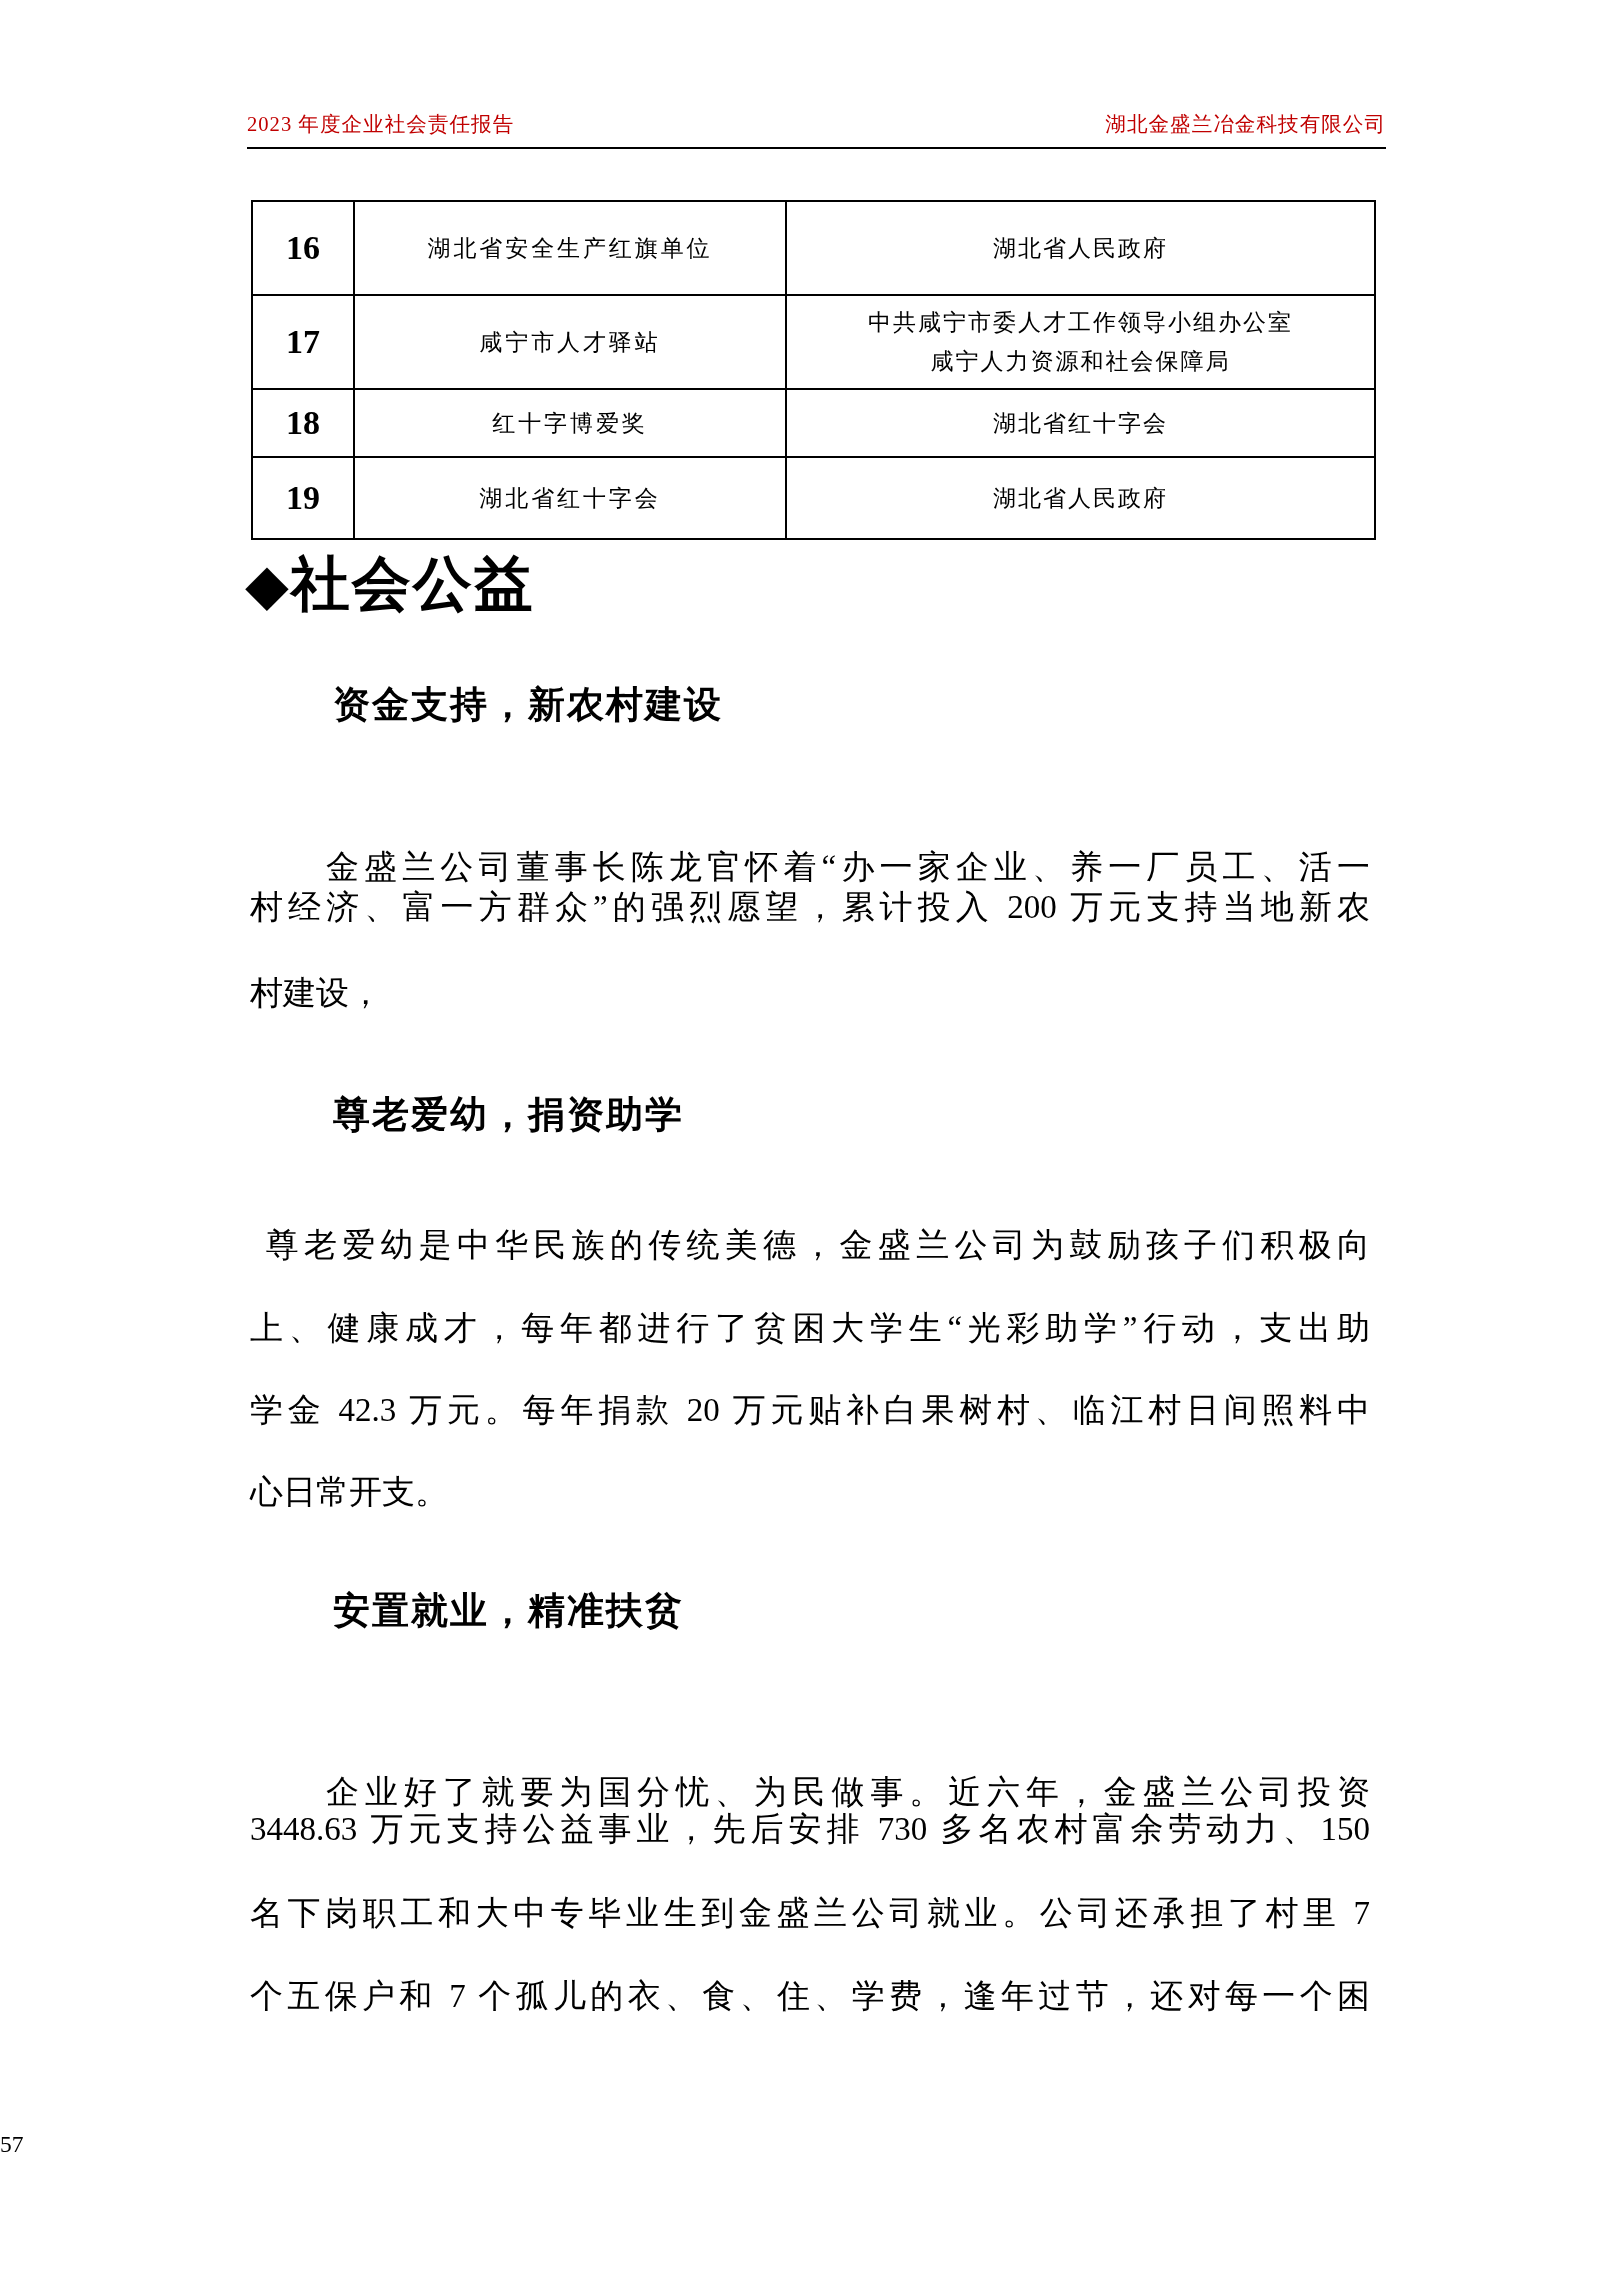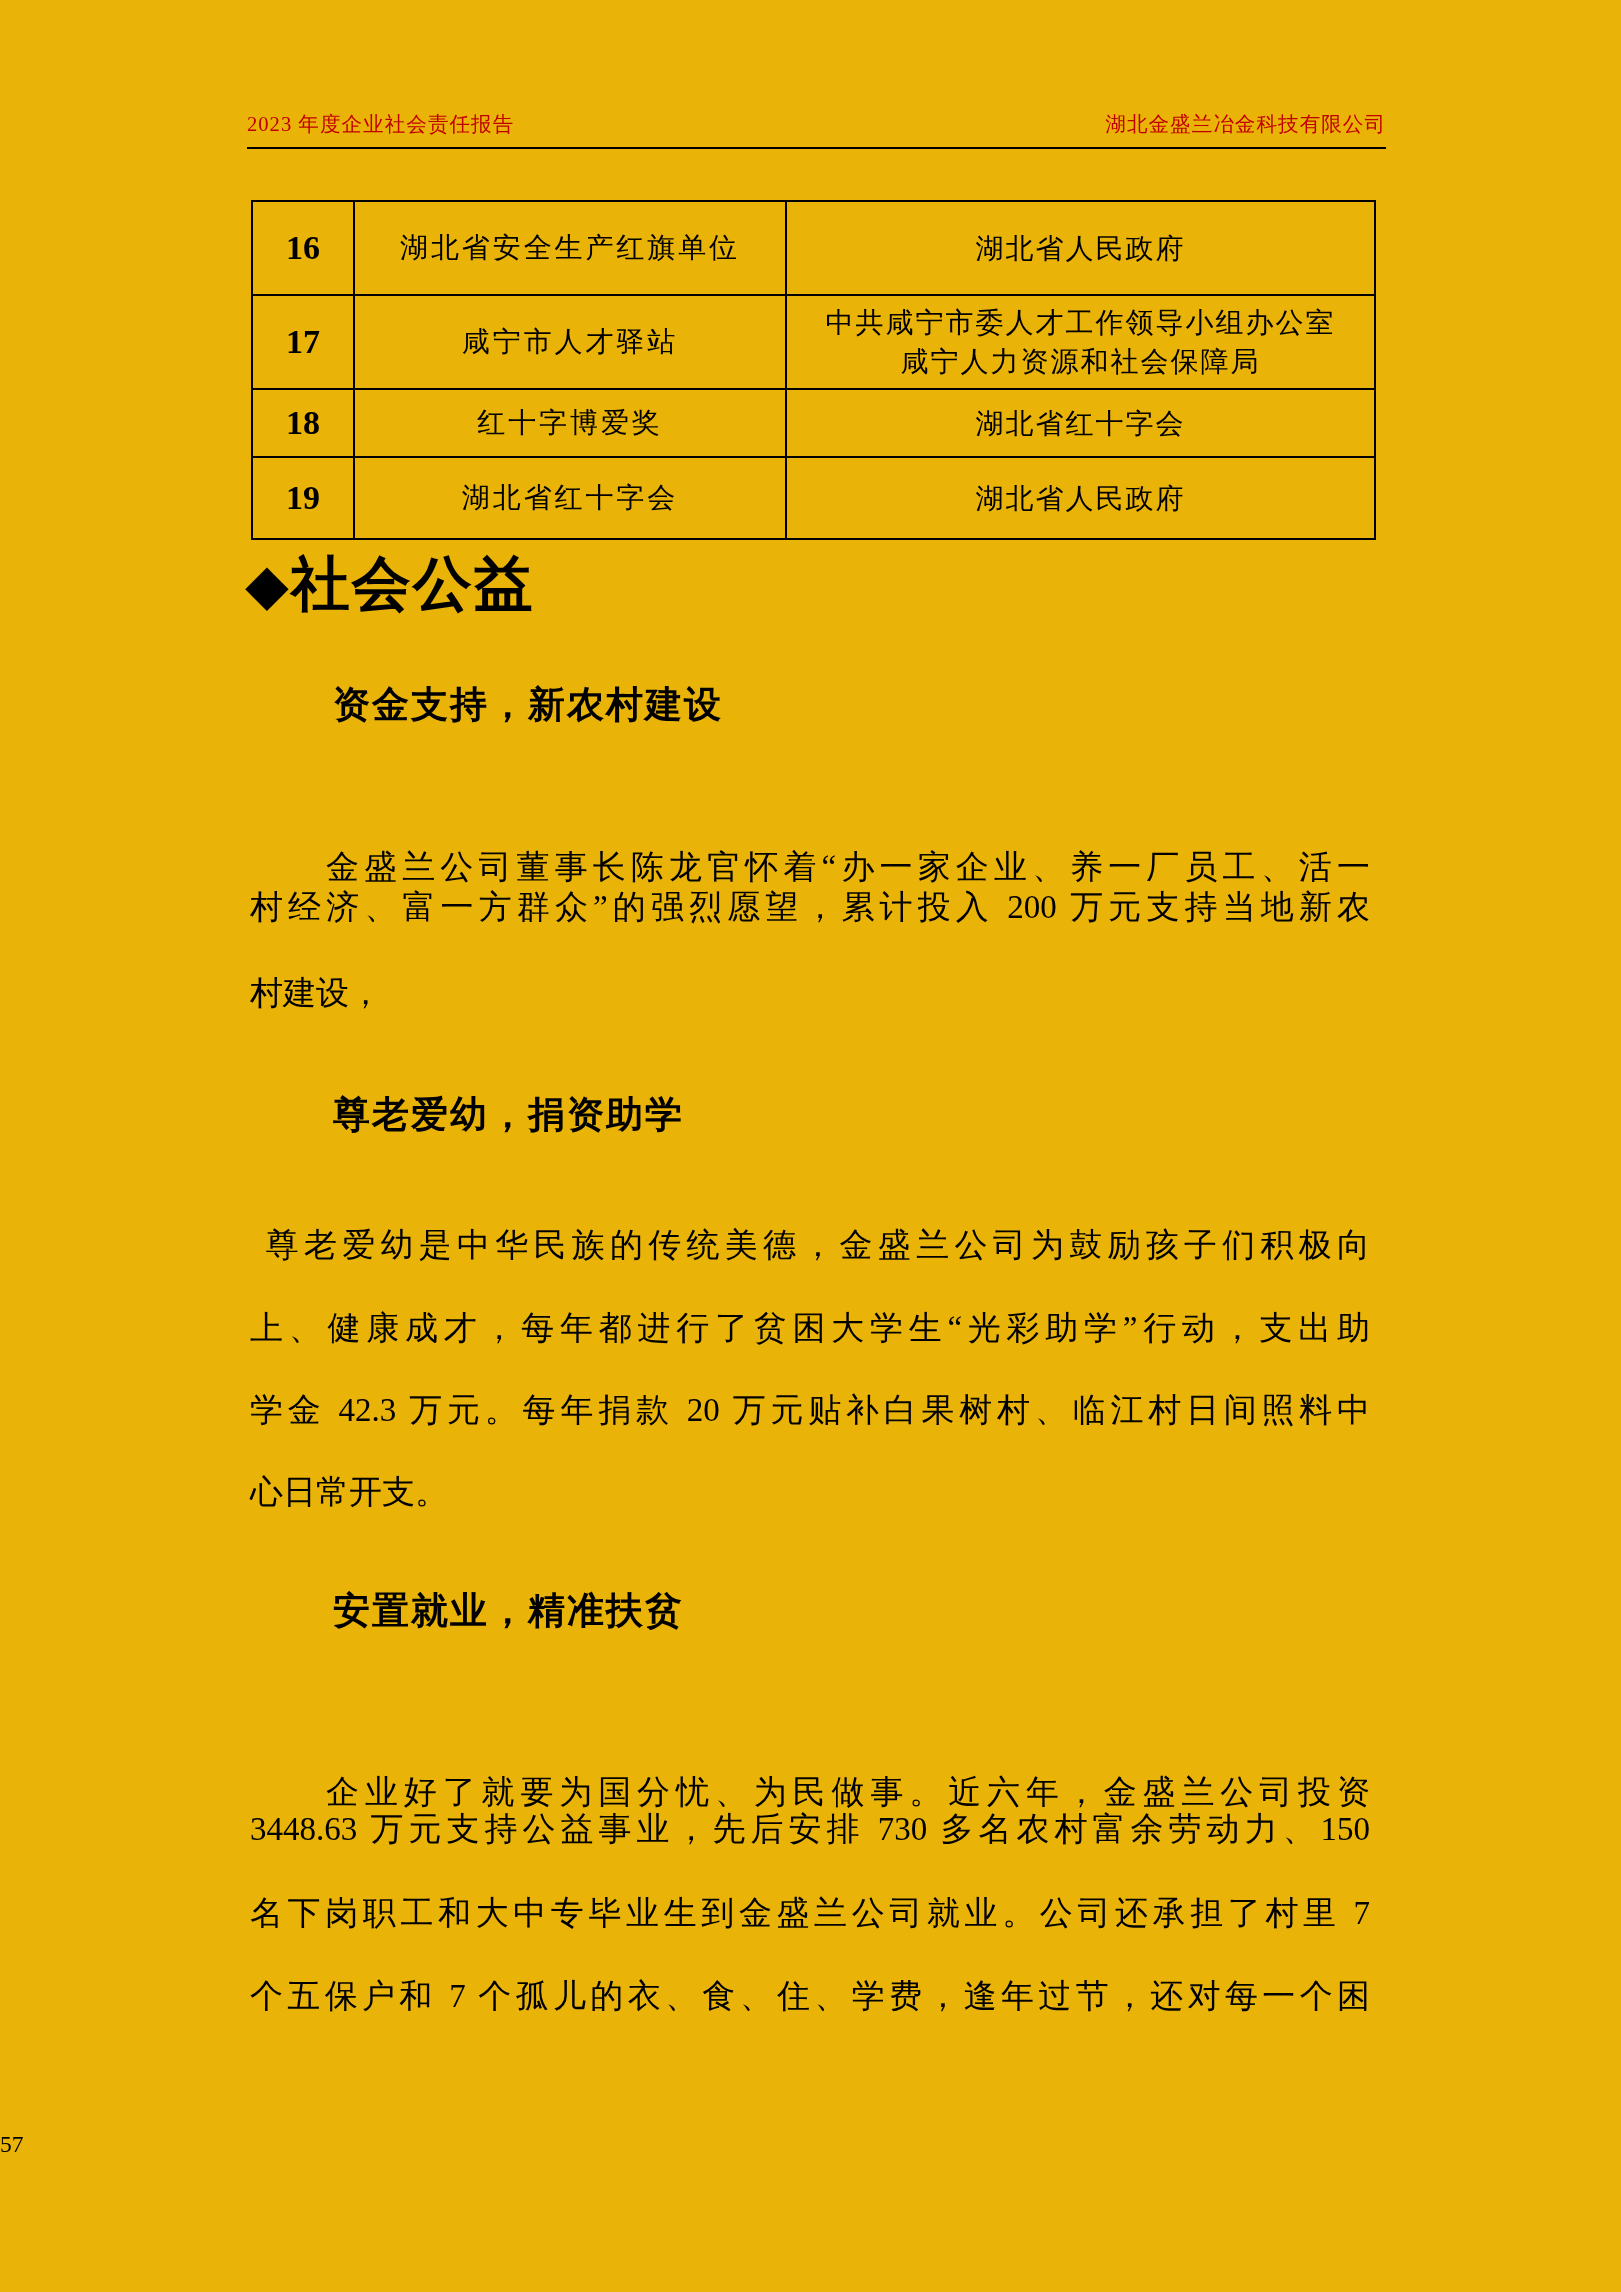--- a/index.html
+++ b/index.html
@@ -1,20 +1,20 @@
 <!DOCTYPE html>
 <html><head>
 <meta charset="utf-8">
 <style>
   html, body { margin: 0; padding: 0; background: #e8e8e8; }
   .page {
     position: relative;
     width: 1621px;
     height: 2293px;
-    background: #eab308;
+    background: #ffffff;
     font-family: "Liberation Serif", "DejaVu Serif", serif;
     color: #000;
     overflow: hidden;
   }
 
   
   .header {
     position: absolute;
     left: 247px;
     right: 235px;
@@ -35,21 +35,21 @@
     left: 251px;
     top: 200px;
     width: 1123px;
     border-collapse: collapse;
     table-layout: fixed;
   }
   table.awards td {
     border: 2px solid #000;
     text-align: center;
     vertical-align: middle;
-    font-size: 28px;
+    font-size: 23px;
     letter-spacing: 2.9px;
     padding: 0 3.9px;
   }
   table.awards col.c-no    { width: 102px; }
   table.awards col.c-award { width: 432px; }
   table.awards col.c-issuer{ width: 589px; }
   table.awards td.no {
     font-size: 34px;
     font-weight: bold;
     letter-spacing: 0;

